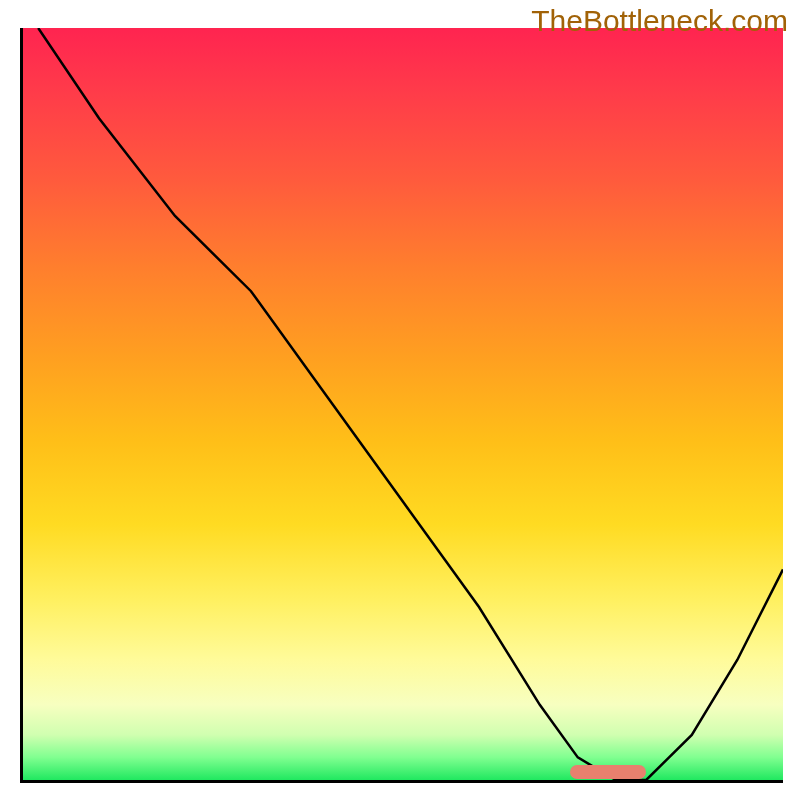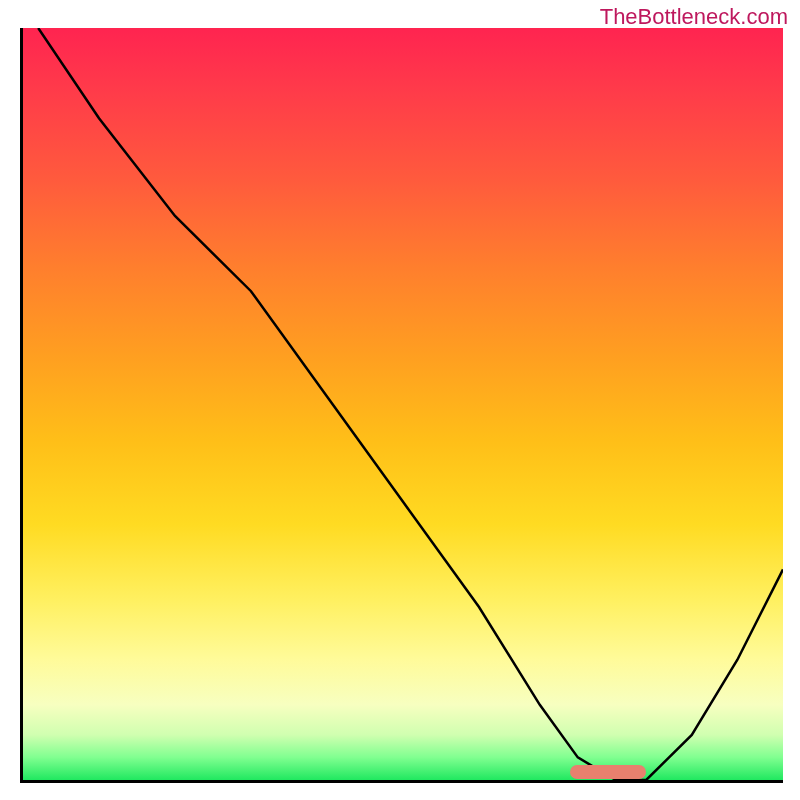--- a/index.html
+++ b/index.html
@@ -13,22 +13,22 @@
   .container {
     width: 800px;
     height: 800px;
     position: relative;
     background: #ffffff;
   }
   .watermark {
     position: absolute;
     top: 4px;
     right: 12px;
-    color: #be185d;
-    font-size: 22px;
+    color: #a16207;
+    font-size: 30px;
     font-weight: 500;
     z-index: 10;
   }
   .plot-area {
     position: absolute;
     left: 20px;
     top: 28px;
     width: 760px;
     height: 752px;
     border-left: 3px solid #000;

